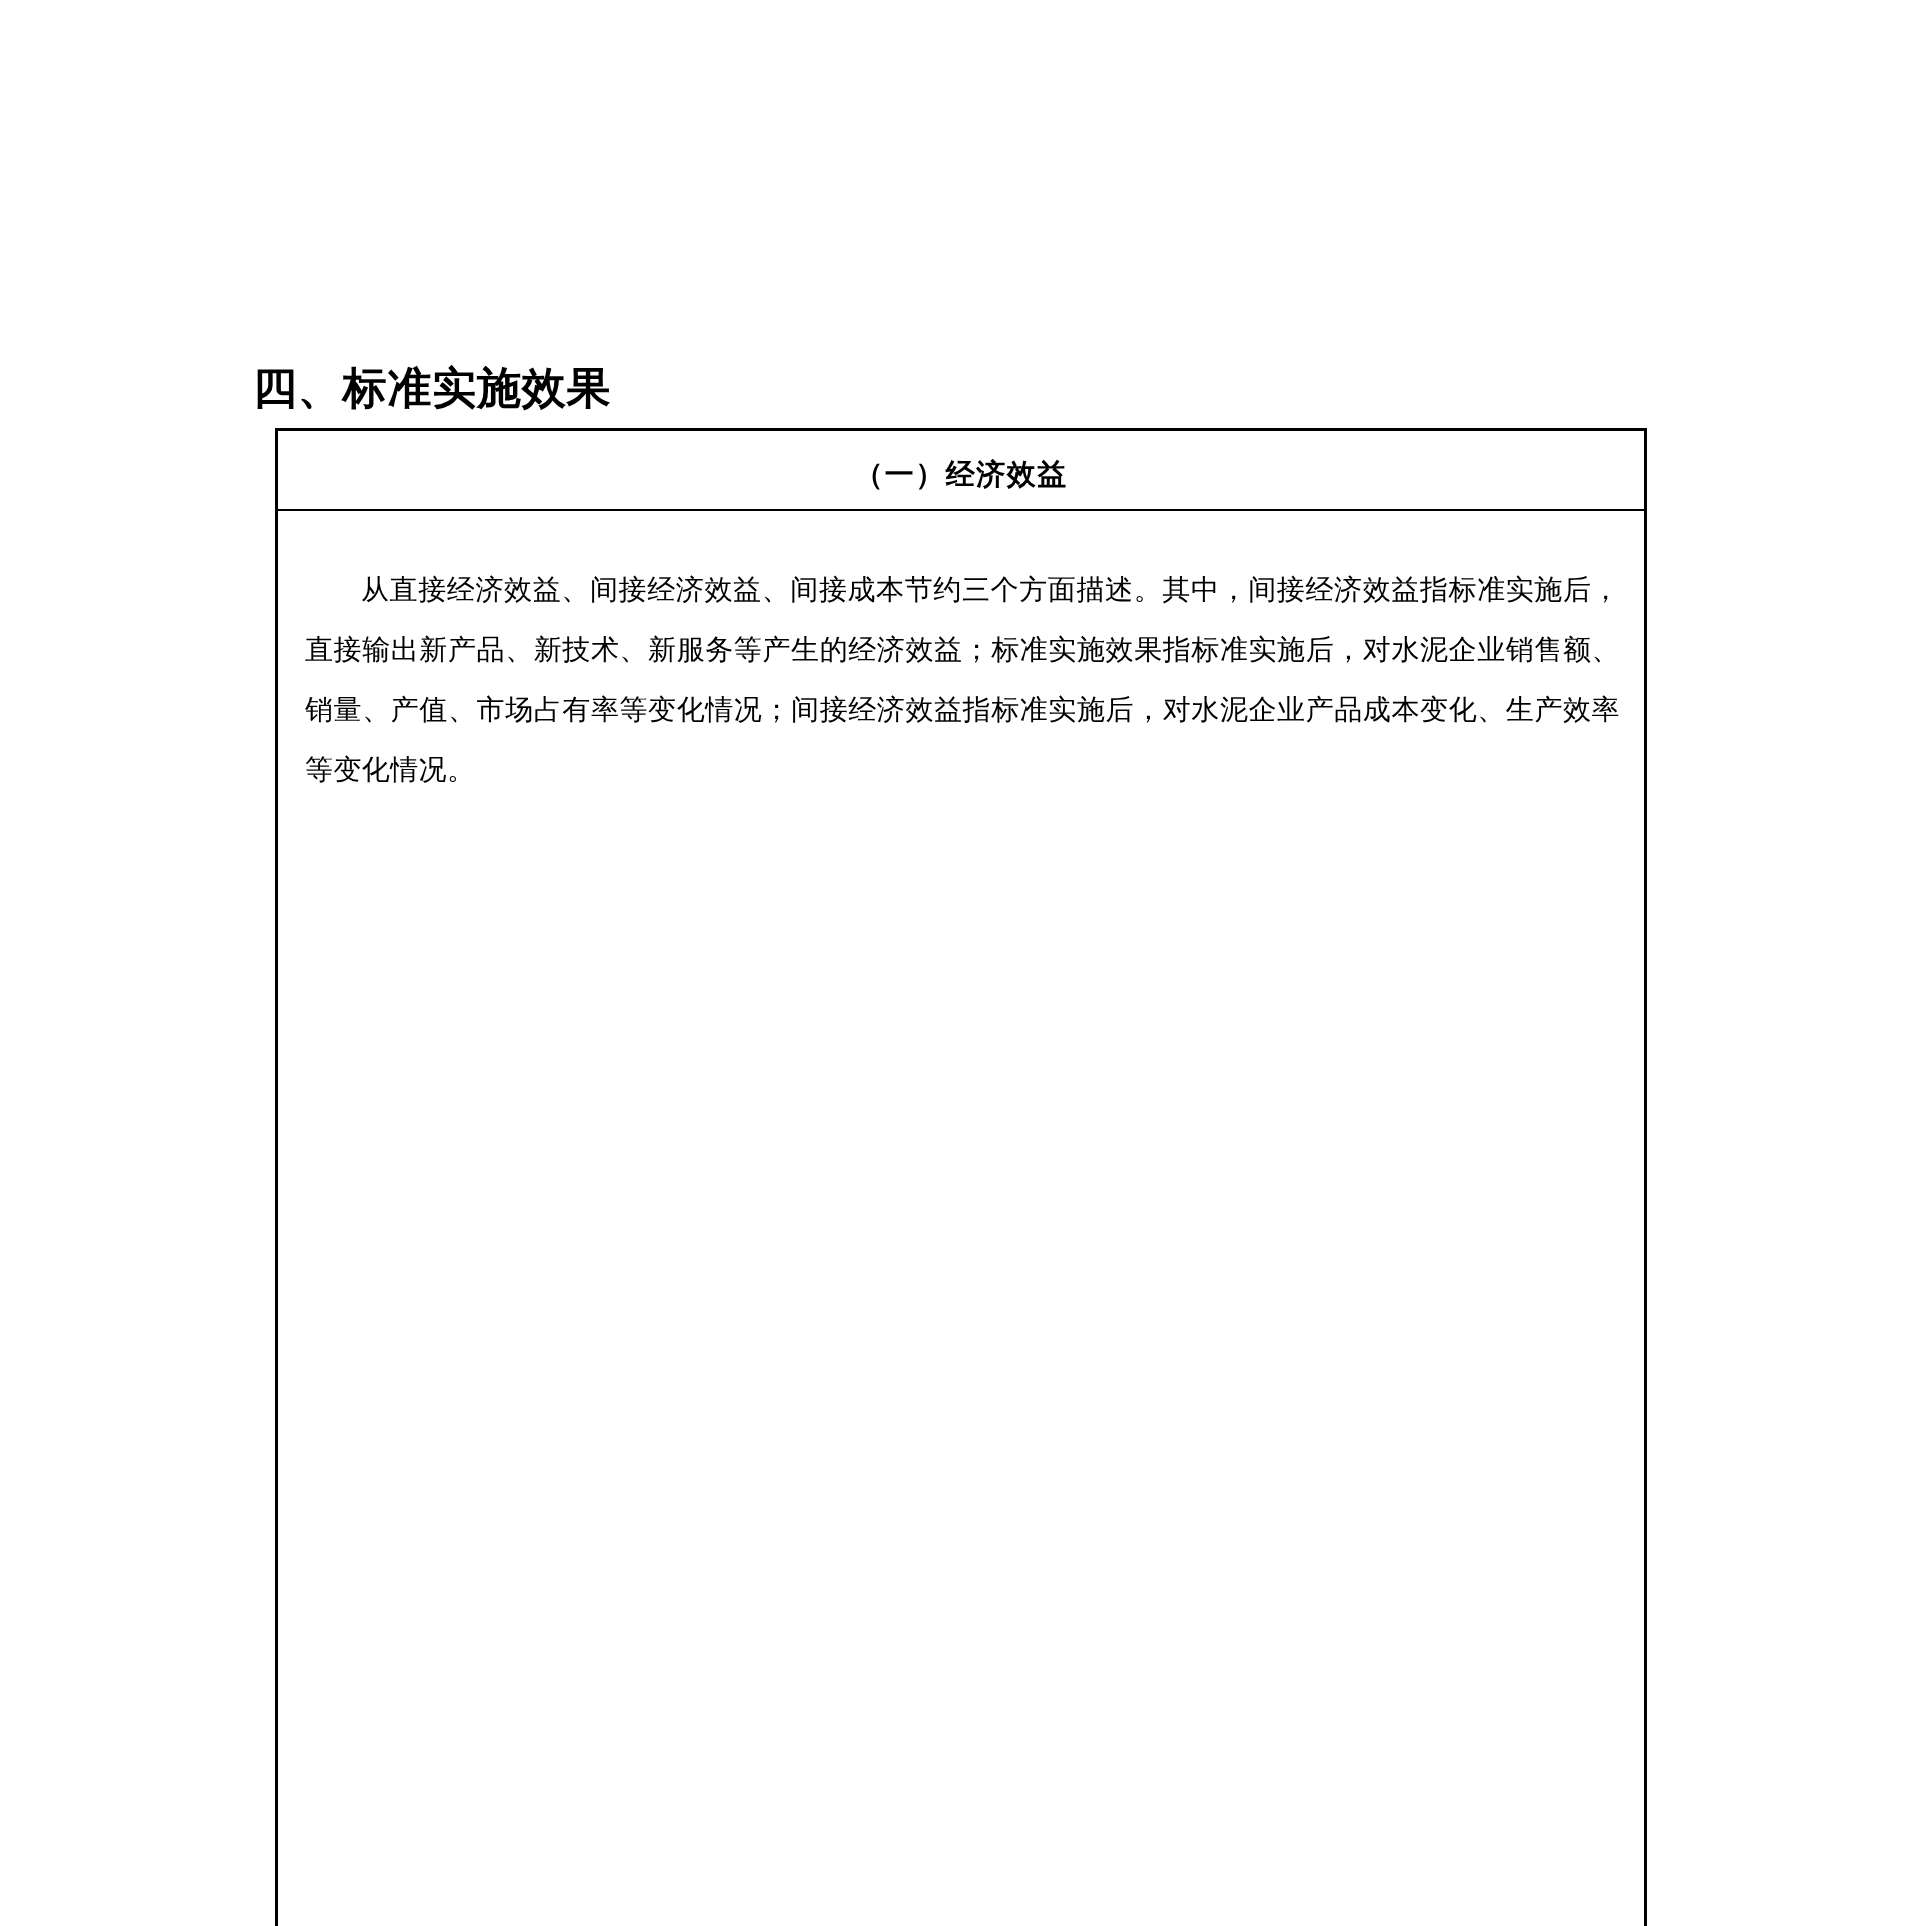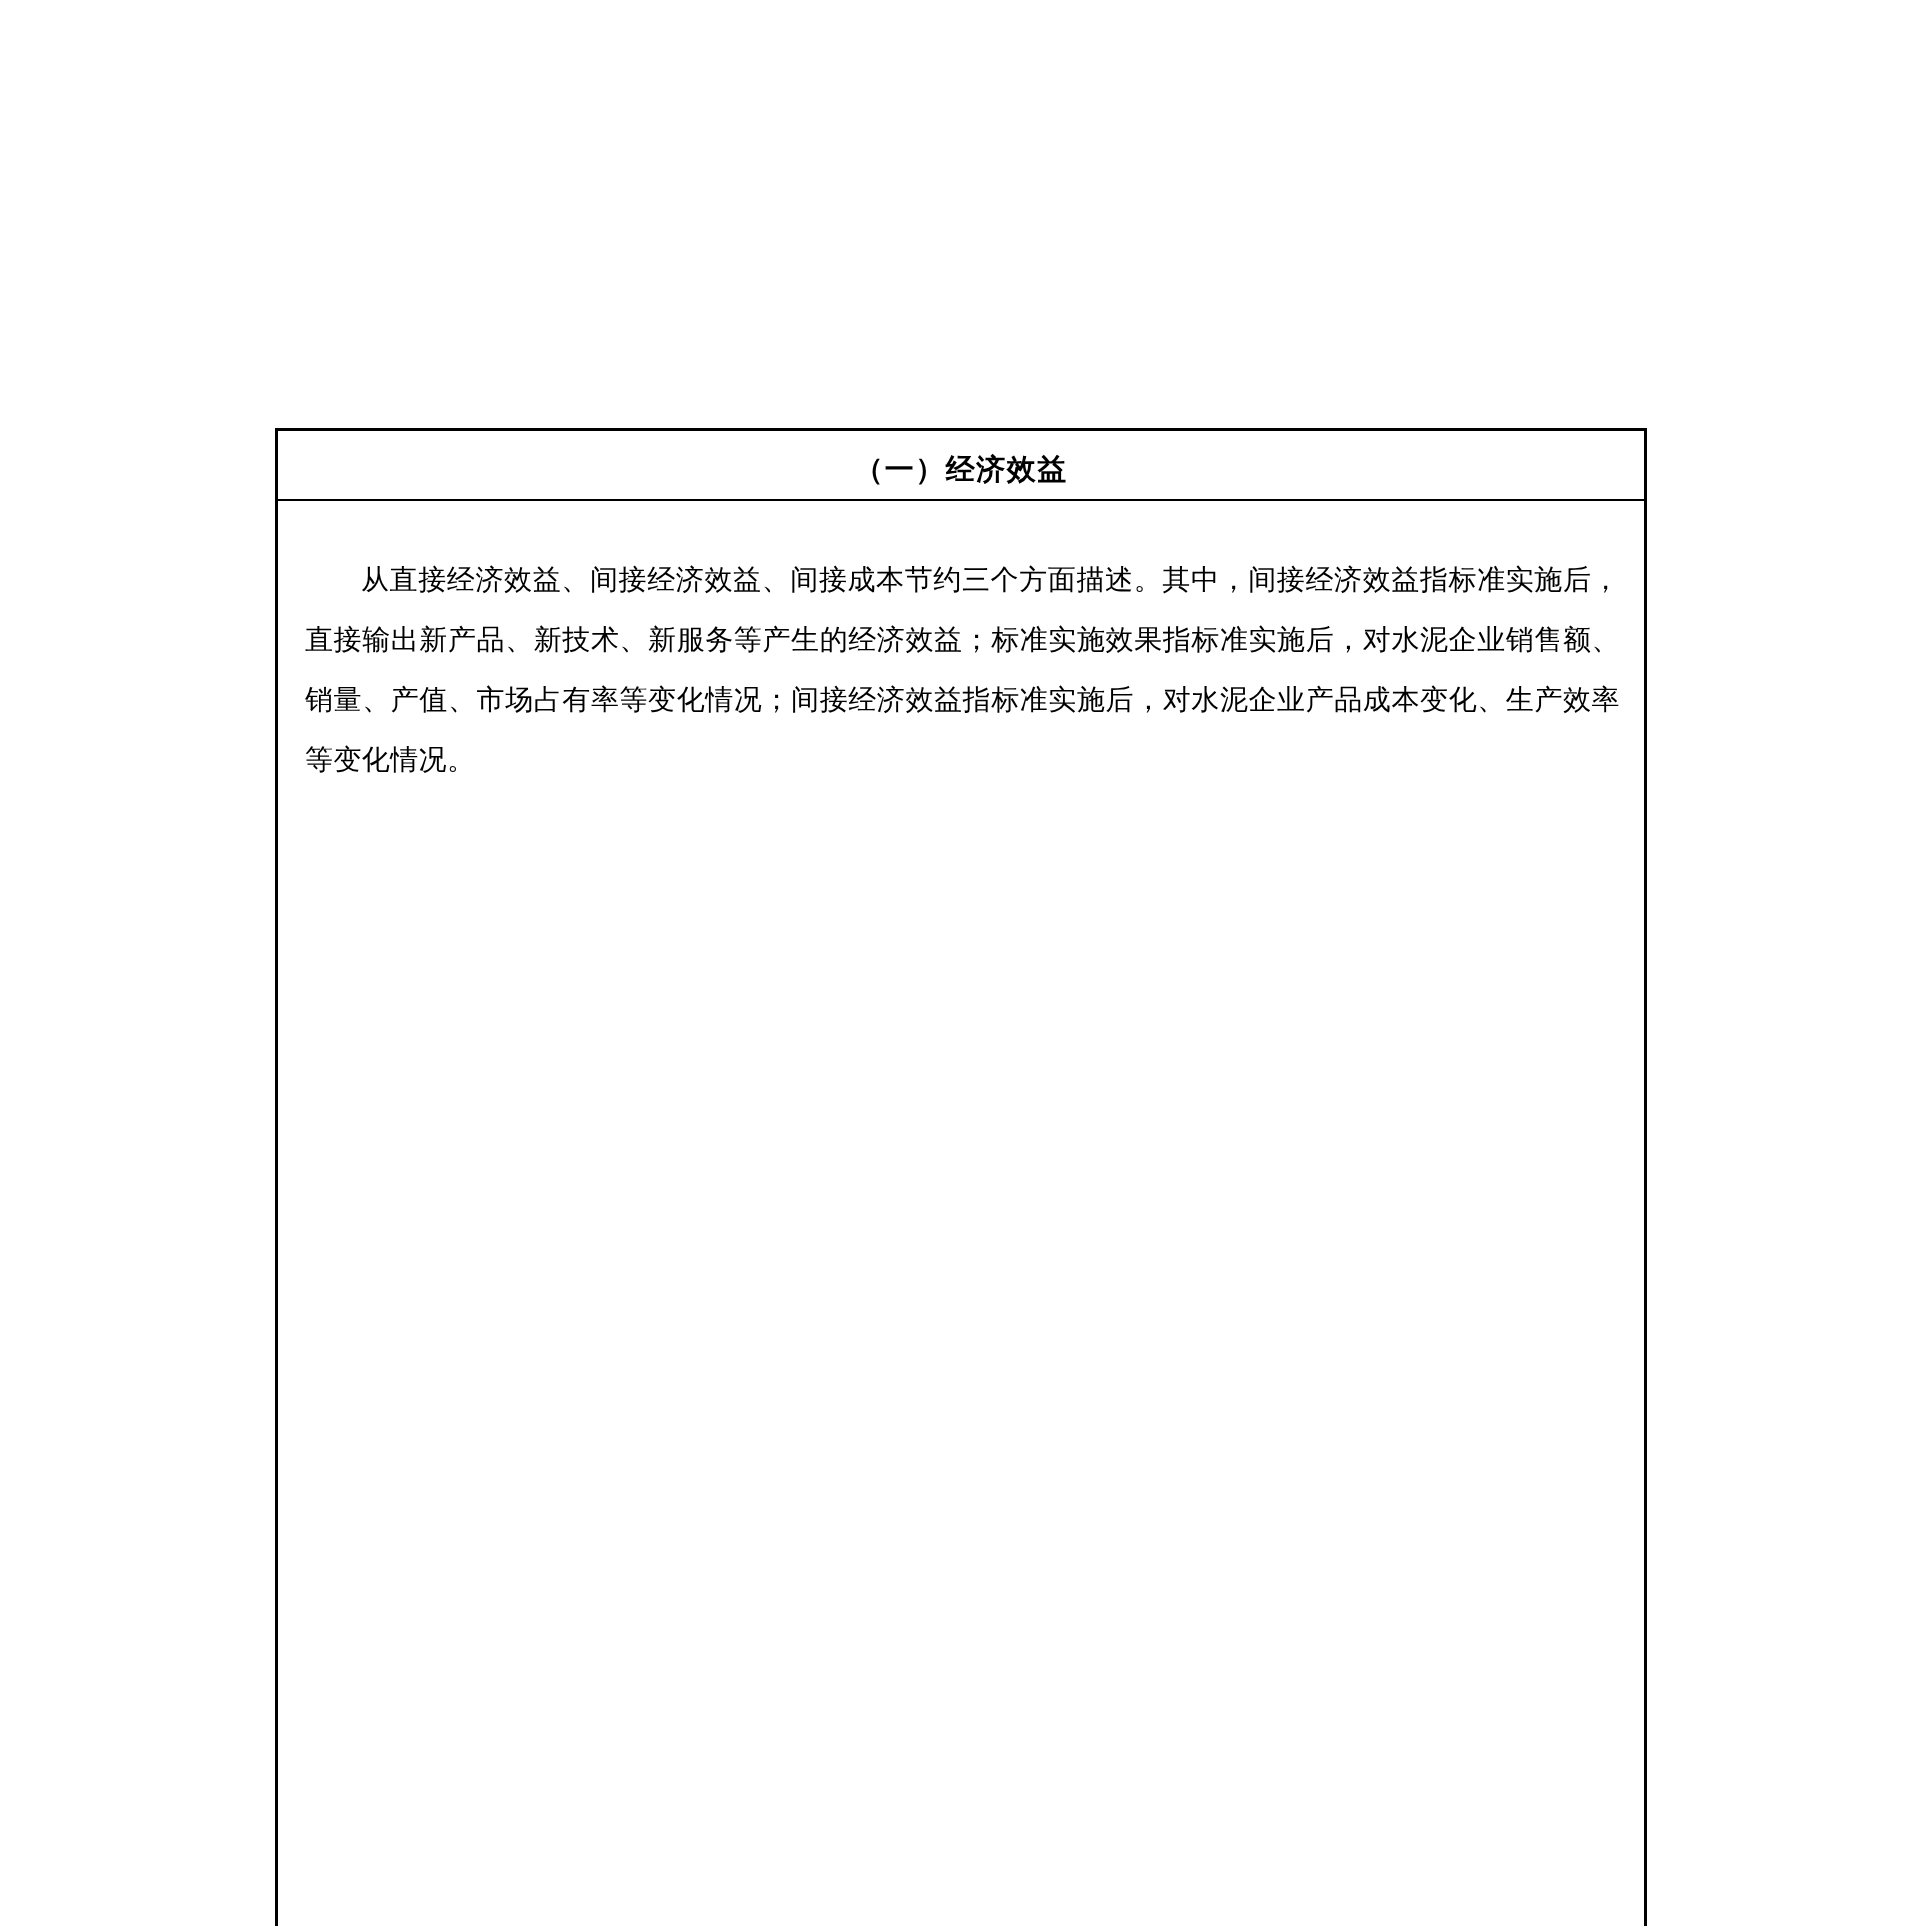--- a/index.html
+++ b/index.html
@@ -30,21 +30,21 @@
     position: absolute;
     left: 275px;
     top: 428px;
     width: 1372px;
     height: 1865px;
     border: 3.5px solid #000000;
     box-sizing: border-box;
     background: #ffffff;
   }
   .table-header-row {
-    height: 70px;
+    height: 80px;
     box-sizing: border-box;
     border-bottom: 2.7px solid #000000;
     display: flex;
     align-items: center;
     justify-content: center;
     padding-top: 10.8px;
   }
   .table-header-text {
     font-size: 29px;
     font-weight: bold;
@@ -64,20 +64,21 @@
   }
   .paragraph .b {
     font-weight: normal;
   }
 </style>
 </head>
 <body>
 
 <div class="page">
 
+  <div class="heading">四、标准实施效果</div>
 
   <div class="form-table">
     <div class="table-header-row">
       <span class="table-header-text">（一）经济效益</span>
     </div>
     <div class="table-body-cell">
       <p class="paragraph"><span class="b">从直接经济效益、间接经济效益、间接成本节约三个方面描述。</span><span>其中，</span><span class="b">间接经济效益</span><span>指标准实施后，直接输出新产品、新技术、新服务等产生的经济效益；</span><span class="b">标准实施效果</span><span>指标准实施后，对水泥企业销售额、销量、产值、市场占有率等变化情况；</span><span class="b">间接经济效益</span><span>指标准实施后，对水泥企业产品成本变化、生产效率等变化情况。</span></p>
     </div>
   </div>
 

